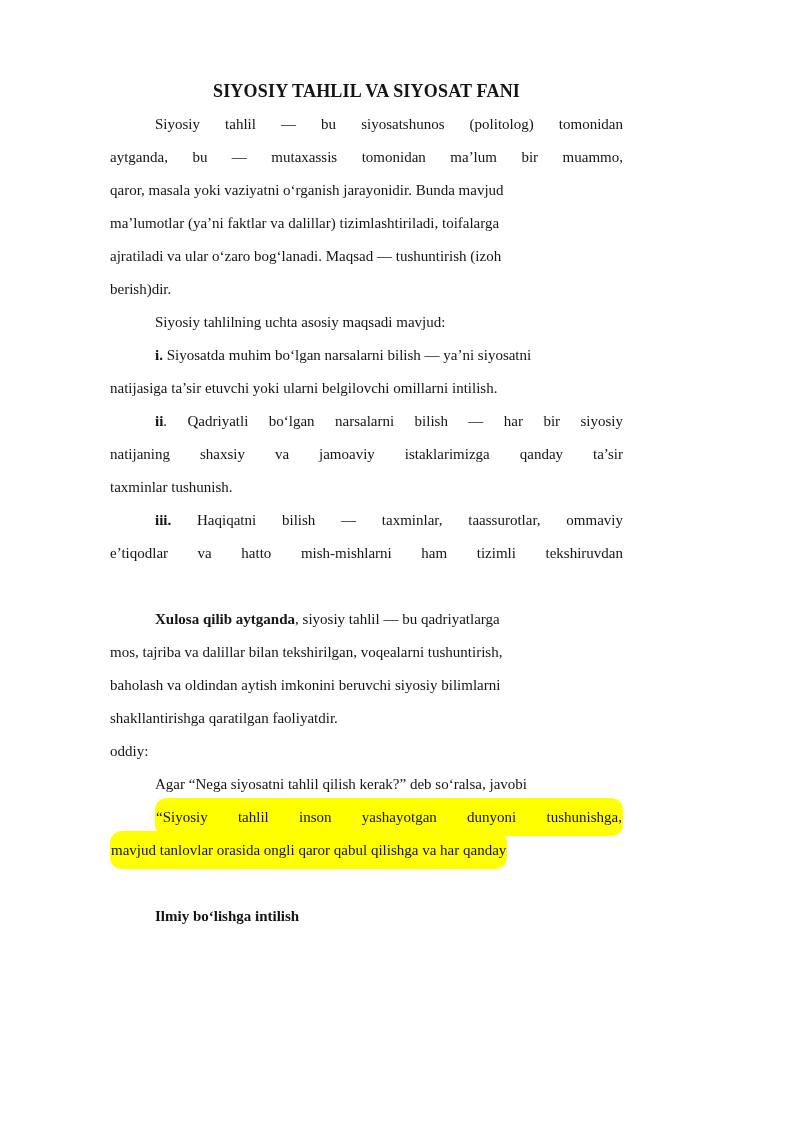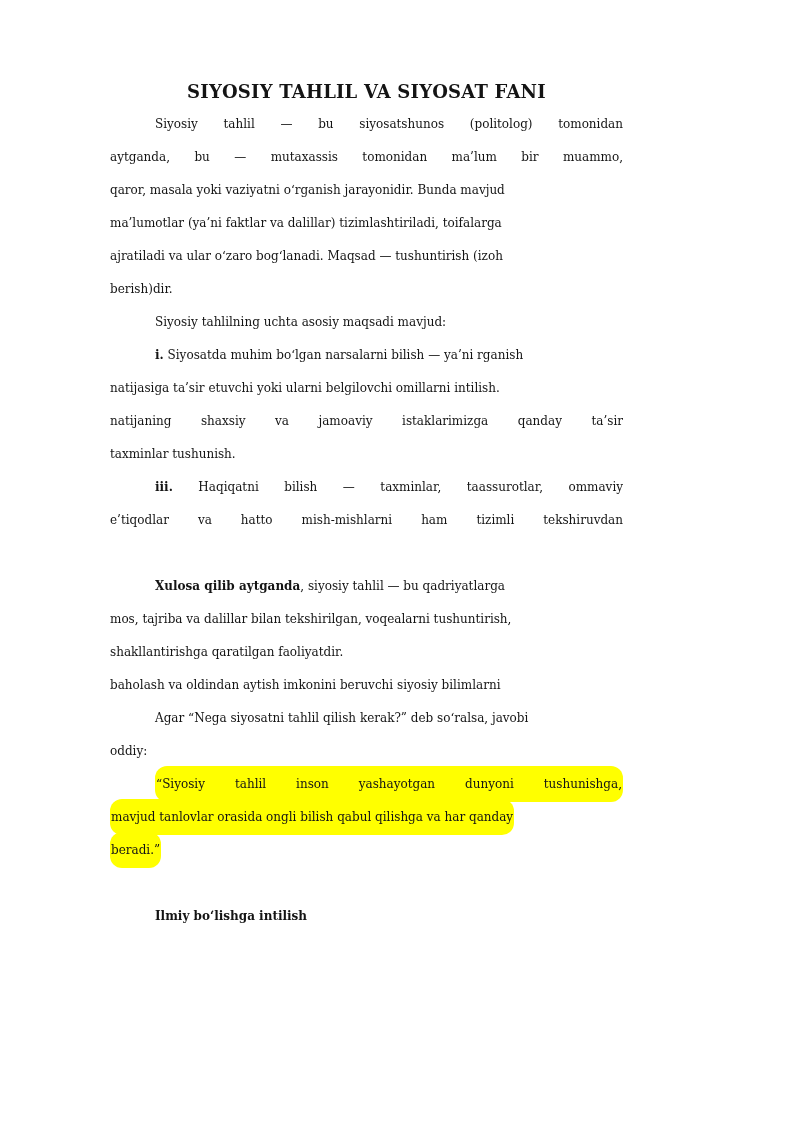--- a/index.html
+++ b/index.html
@@ -13,31 +13,32 @@
     overflow: hidden;
     font-family: "DejaVu Serif", serif;
     color: #141414;
   }
   .page {
     box-sizing: border-box;
     width: 668px;
     height: 1131px;
     padding: 75px 45px 0 110px;
     background: #ffffff;
+    font-family: Liberation Serif, serif;
   }
   .doc-title {
     font-size: 18px;
     font-weight: bold;
     line-height: 33px;
     height: 33px;
     text-align: center;
     letter-spacing: 0.2px;
   }
   .line {
-    font-size: 12px;
+    font-size: 15px;
     line-height: 33px;
     height: 33px;
   }
   .line.plain {
     white-space: nowrap;
   }
   .line.indent {
     padding-left: 45px;
   }
   .line.stretch {
@@ -62,32 +63,32 @@
 <div class="page">
   <div class="doc-title">SIYOSIY TAHLIL VA SIYOSAT FANI</div>
   <div>
       <div class="line stretch indent"><span>Siyosiy tahlil — bu siyosatshunos (politolog) tomonidan</span></div>
       <div class="line stretch"><span>aytganda, bu — mutaxassis tomonidan ma’lum bir muammo,</span></div>
       <div class="line plain"><span>qaror, masala yoki vaziyatni o‘rganish jarayonidir. Bunda mavjud</span></div>
       <div class="line plain"><span>ma’lumotlar (ya’ni faktlar va dalillar) tizimlashtiriladi, toifalarga</span></div>
       <div class="line plain"><span>ajratiladi va ular o‘zaro bog‘lanadi. Maqsad — tushuntirish (izoh</span></div>
       <div class="line plain"><span>berish)dir.</span></div>
       <div class="line plain indent"><span>Siyosiy tahlilning uchta asosiy maqsadi mavjud:</span></div>
-      <div class="line plain indent"><b>i.</b><span> Siyosatda muhim bo‘lgan narsalarni bilish — ya’ni rganish</span></div>
+      <div class="line plain indent"><b>i.</b><span> Siyosatda muhim bo‘lgan narsalarni bilish — ya’ni siyosatni</span></div>
       <div class="line plain"><span>natijasiga ta’sir etuvchi yoki ularni belgilovchi omillarni intilish.</span></div>
+      <div class="line stretch indent"><b>ii</b><span>. Qadriyatli bo‘lgan narsalarni bilish — har bir siyosiy</span></div>
       <div class="line stretch"><span>natijaning shaxsiy va jamoaviy istaklarimizga qanday ta’sir</span></div>
       <div class="line plain"><span>taxminlar tushunish.</span></div>
       <div class="line stretch indent"><b>iii.</b><span> Haqiqatni bilish — taxminlar, taassurotlar, ommaviy</span></div>
       <div class="line stretch"><span>e’tiqodlar va hatto mish-mishlarni ham tizimli tekshiruvdan</span></div>
       <div class="line spacer"></div>
       <div class="line plain indent"><b>Xulosa qilib aytganda</b><span>, siyosiy tahlil — bu qadriyatlarga</span></div>
       <div class="line plain"><span>mos, tajriba va dalillar bilan tekshirilgan, voqealarni tushuntirish,</span></div>
+      <div class="line plain"><span>baholash va oldindan aytish imkonini beruvchi siyosiy bilimlarni</span></div>
       <div class="line plain"><span>shakllantirishga qaratilgan faoliyatdir.</span></div>
-      <div class="line plain"><span>baholash va oldindan aytish imkonini beruvchi siyosiy bilimlarni</span></div>
+      <div class="line plain"><span>oddiy:</span></div>
       <div class="line plain indent"><span>Agar “Nega siyosatni tahlil qilish kerak?” deb so‘ralsa, javobi</span></div>
-      <div class="line plain"><span>oddiy:</span></div>
       <div class="line stretch indent"><span class="hl" style="background: rgb(255, 255, 0);"><span>“Siyosiy tahlil inson yashayotgan dunyoni tushunishga,</span></span></div>
-      <div class="line plain"><span class="hl" style="background: rgb(255, 255, 0);"><span>mavjud tanlovlar orasida ongli bilish qabul qilishga va har qanday</span></span></div>
-      <div class="line plain"><span class="hl" style="background: rgb(255, 255, 0);"><span>beradi.”</span></span></div>
+      <div class="line plain"><span class="hl" style="background: rgb(255, 255, 0);"><span>mavjud tanlovlar orasida ongli qaror qabul qilishga va har qanday</span></span></div>
       <div class="line spacer"></div>
       <div class="line plain indent"><b>Ilmiy bo‘lishga intilish</b></div>
     </div>
 </div>
 
 </body></html>

